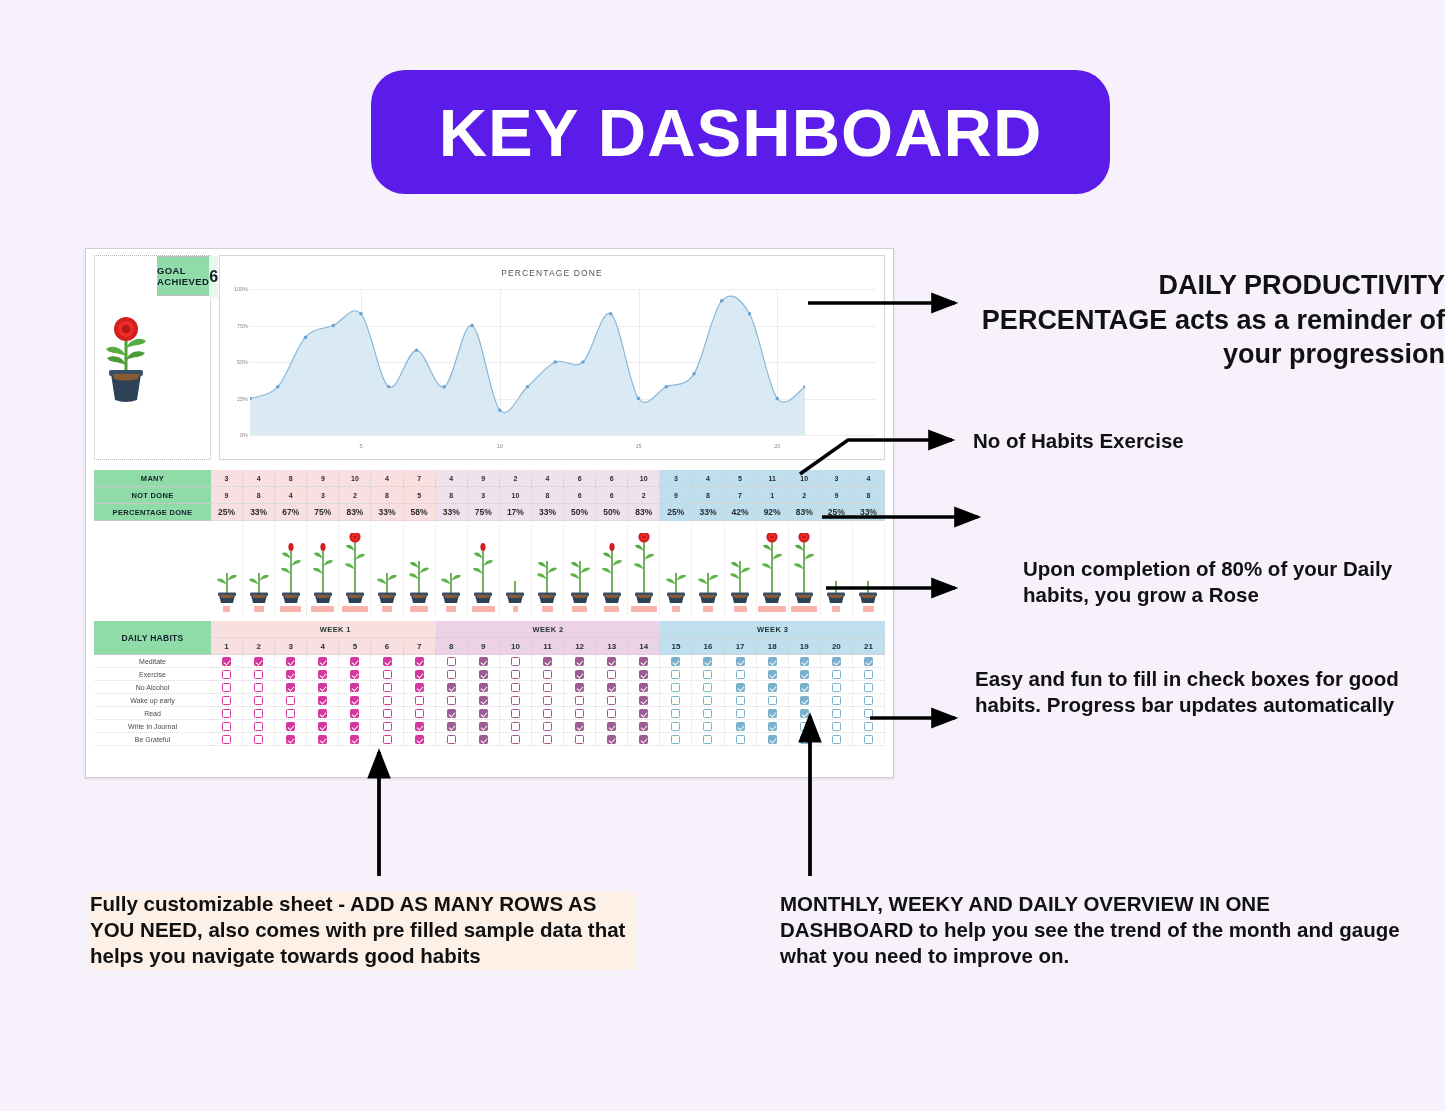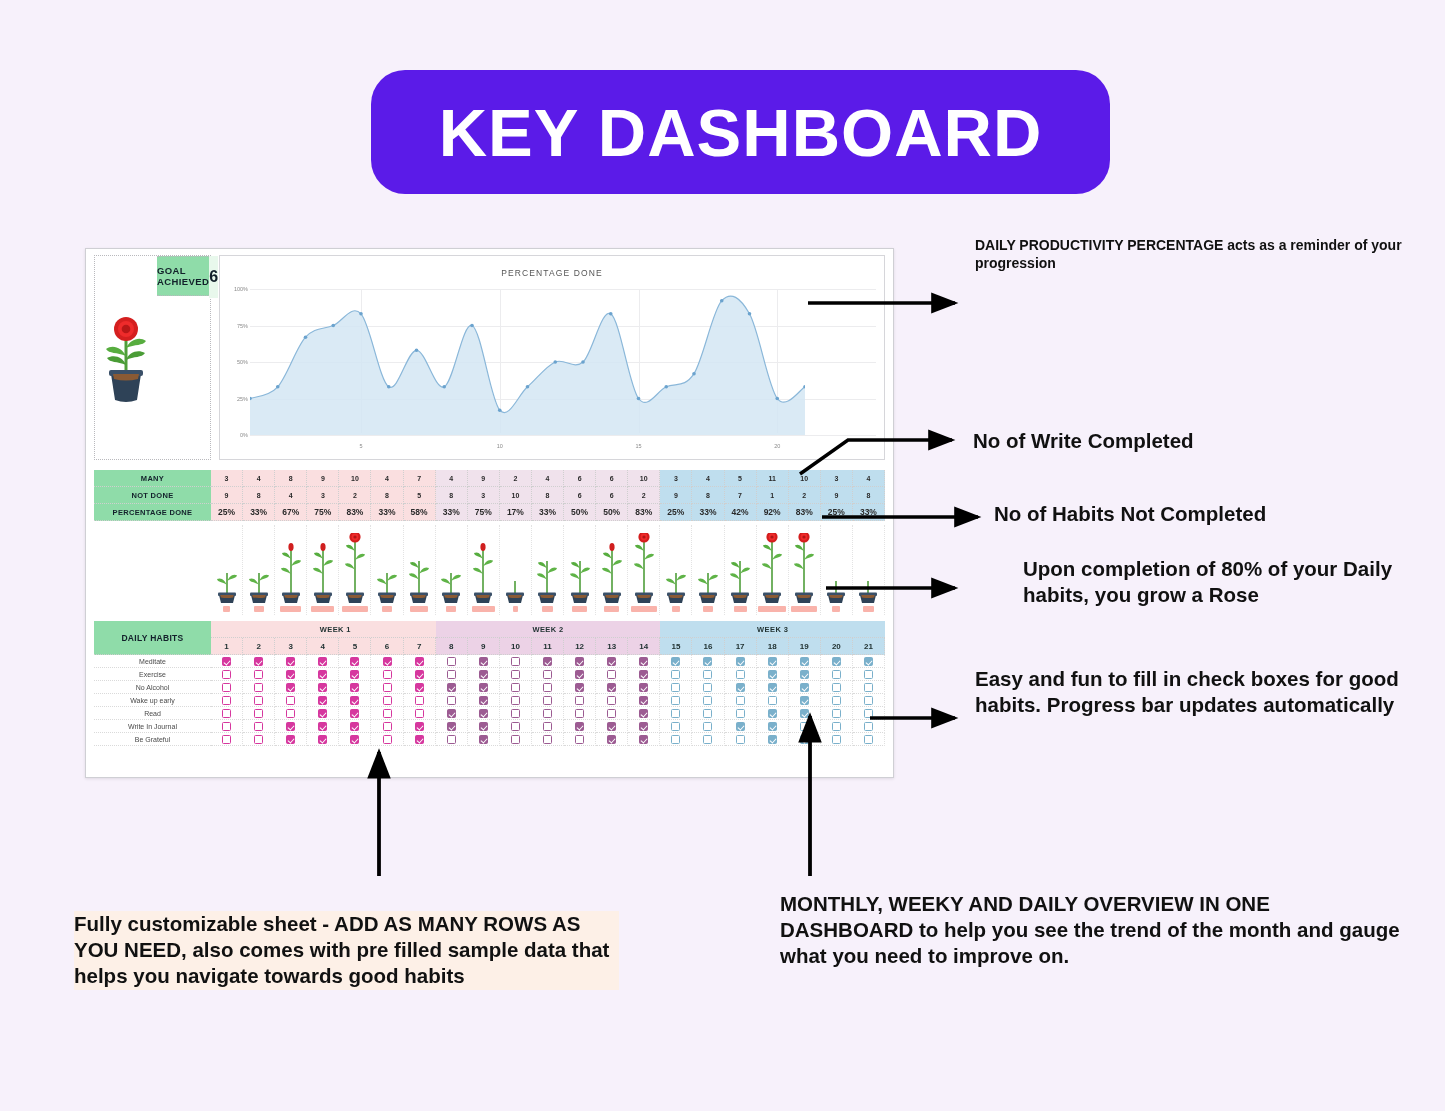--- a/index.html
+++ b/index.html
@@ -134,26 +134,26 @@
   .wk2 .daynum{background:#ecd2e6;}
   .wk2 .cb{border:1.6px solid #9c5b92;}
   .wk2 .cb.on{background:#9c5b92;}
   .wk3 .whead{background:#bfdeee;}
   .wk3 .daynum{background:#bfdeee;}
   .wk3 .cb{border:1.6px solid #7ab0cb;}
   .wk3 .cb.on{background:#7ab0cb;}
 
   
   .anno{position:absolute;font-weight:bold;color:#111;line-height:1.28;}
-  #anno-productivity{left:975px;top:237px;width:470px;font-size:14px;}
+  #anno-productivity{left:975px;top:268px;width:470px;font-size:27px;text-align:right;}
   #anno-completed{left:973px;top:428px;width:420px;font-size:20.5px;}
   #anno-notcompleted{left:994px;top:501px;width:420px;font-size:20.5px;}
   #anno-rose{left:975px;top:556px;width:430px;font-size:20.5px;margin-left:48px;}
   #anno-checkboxes{left:975px;top:666px;width:440px;font-size:20.5px;}
-  #anno-customizable{left:74px;top:891px;width:545px;font-size:20.5px;margin-top:20px;}
+  #anno-customizable{left:90px;top:891px;width:545px;font-size:20.5px;}
   #anno-overview{left:733px;top:891px;width:625px;font-size:20.5px;margin-left:47px;}
   .hl{background:#fdf0e7;}
 
   svg.arrows{position:absolute;inset:0;width:1445px;height:1111px;pointer-events:none;}
 </style>
 </head>
 <body>
 
 <div class="stage">
 
@@ -1226,22 +1226,21 @@
                 </div>
               </div>
             </div>
           </div>
       </div>
 
     </div>
   </div>
 
   <div class="anno" id="anno-productivity">DAILY PRODUCTIVITY PERCENTAGE  acts as a reminder of your progression</div>
-  <div class="anno" id="anno-completed">No of Write Completed</div>
-  <div class="anno" id="anno-notcompleted">No of Habits Not Completed</div>
+  <div class="anno" id="anno-completed">No of Habits Exercise</div>
   <div class="anno" id="anno-rose">Upon completion of 80% of your Daily habits, you grow a Rose</div>
   <div class="anno" id="anno-checkboxes">Easy and fun to fill in check boxes for good habits. Progress bar updates automatically</div>
   <div class="anno hl" id="anno-customizable">Fully customizable sheet - ADD AS MANY ROWS AS YOU NEED, also comes with pre filled sample data that helps you navigate towards good habits</div>
   <div class="anno" id="anno-overview">MONTHLY, WEEKY AND DAILY OVERVIEW  IN ONE DASHBOARD to help you see the trend of the month and gauge  what you need to improve on.</div>
 
   <svg class="arrows">
     <defs>
       <marker id="ah" markerWidth="9" markerHeight="9" refX="7" refY="3.1" orient="auto">
         <path d="M0,0 L8,3.1 L0,6.2 z" fill="#000"></path>
       </marker>

